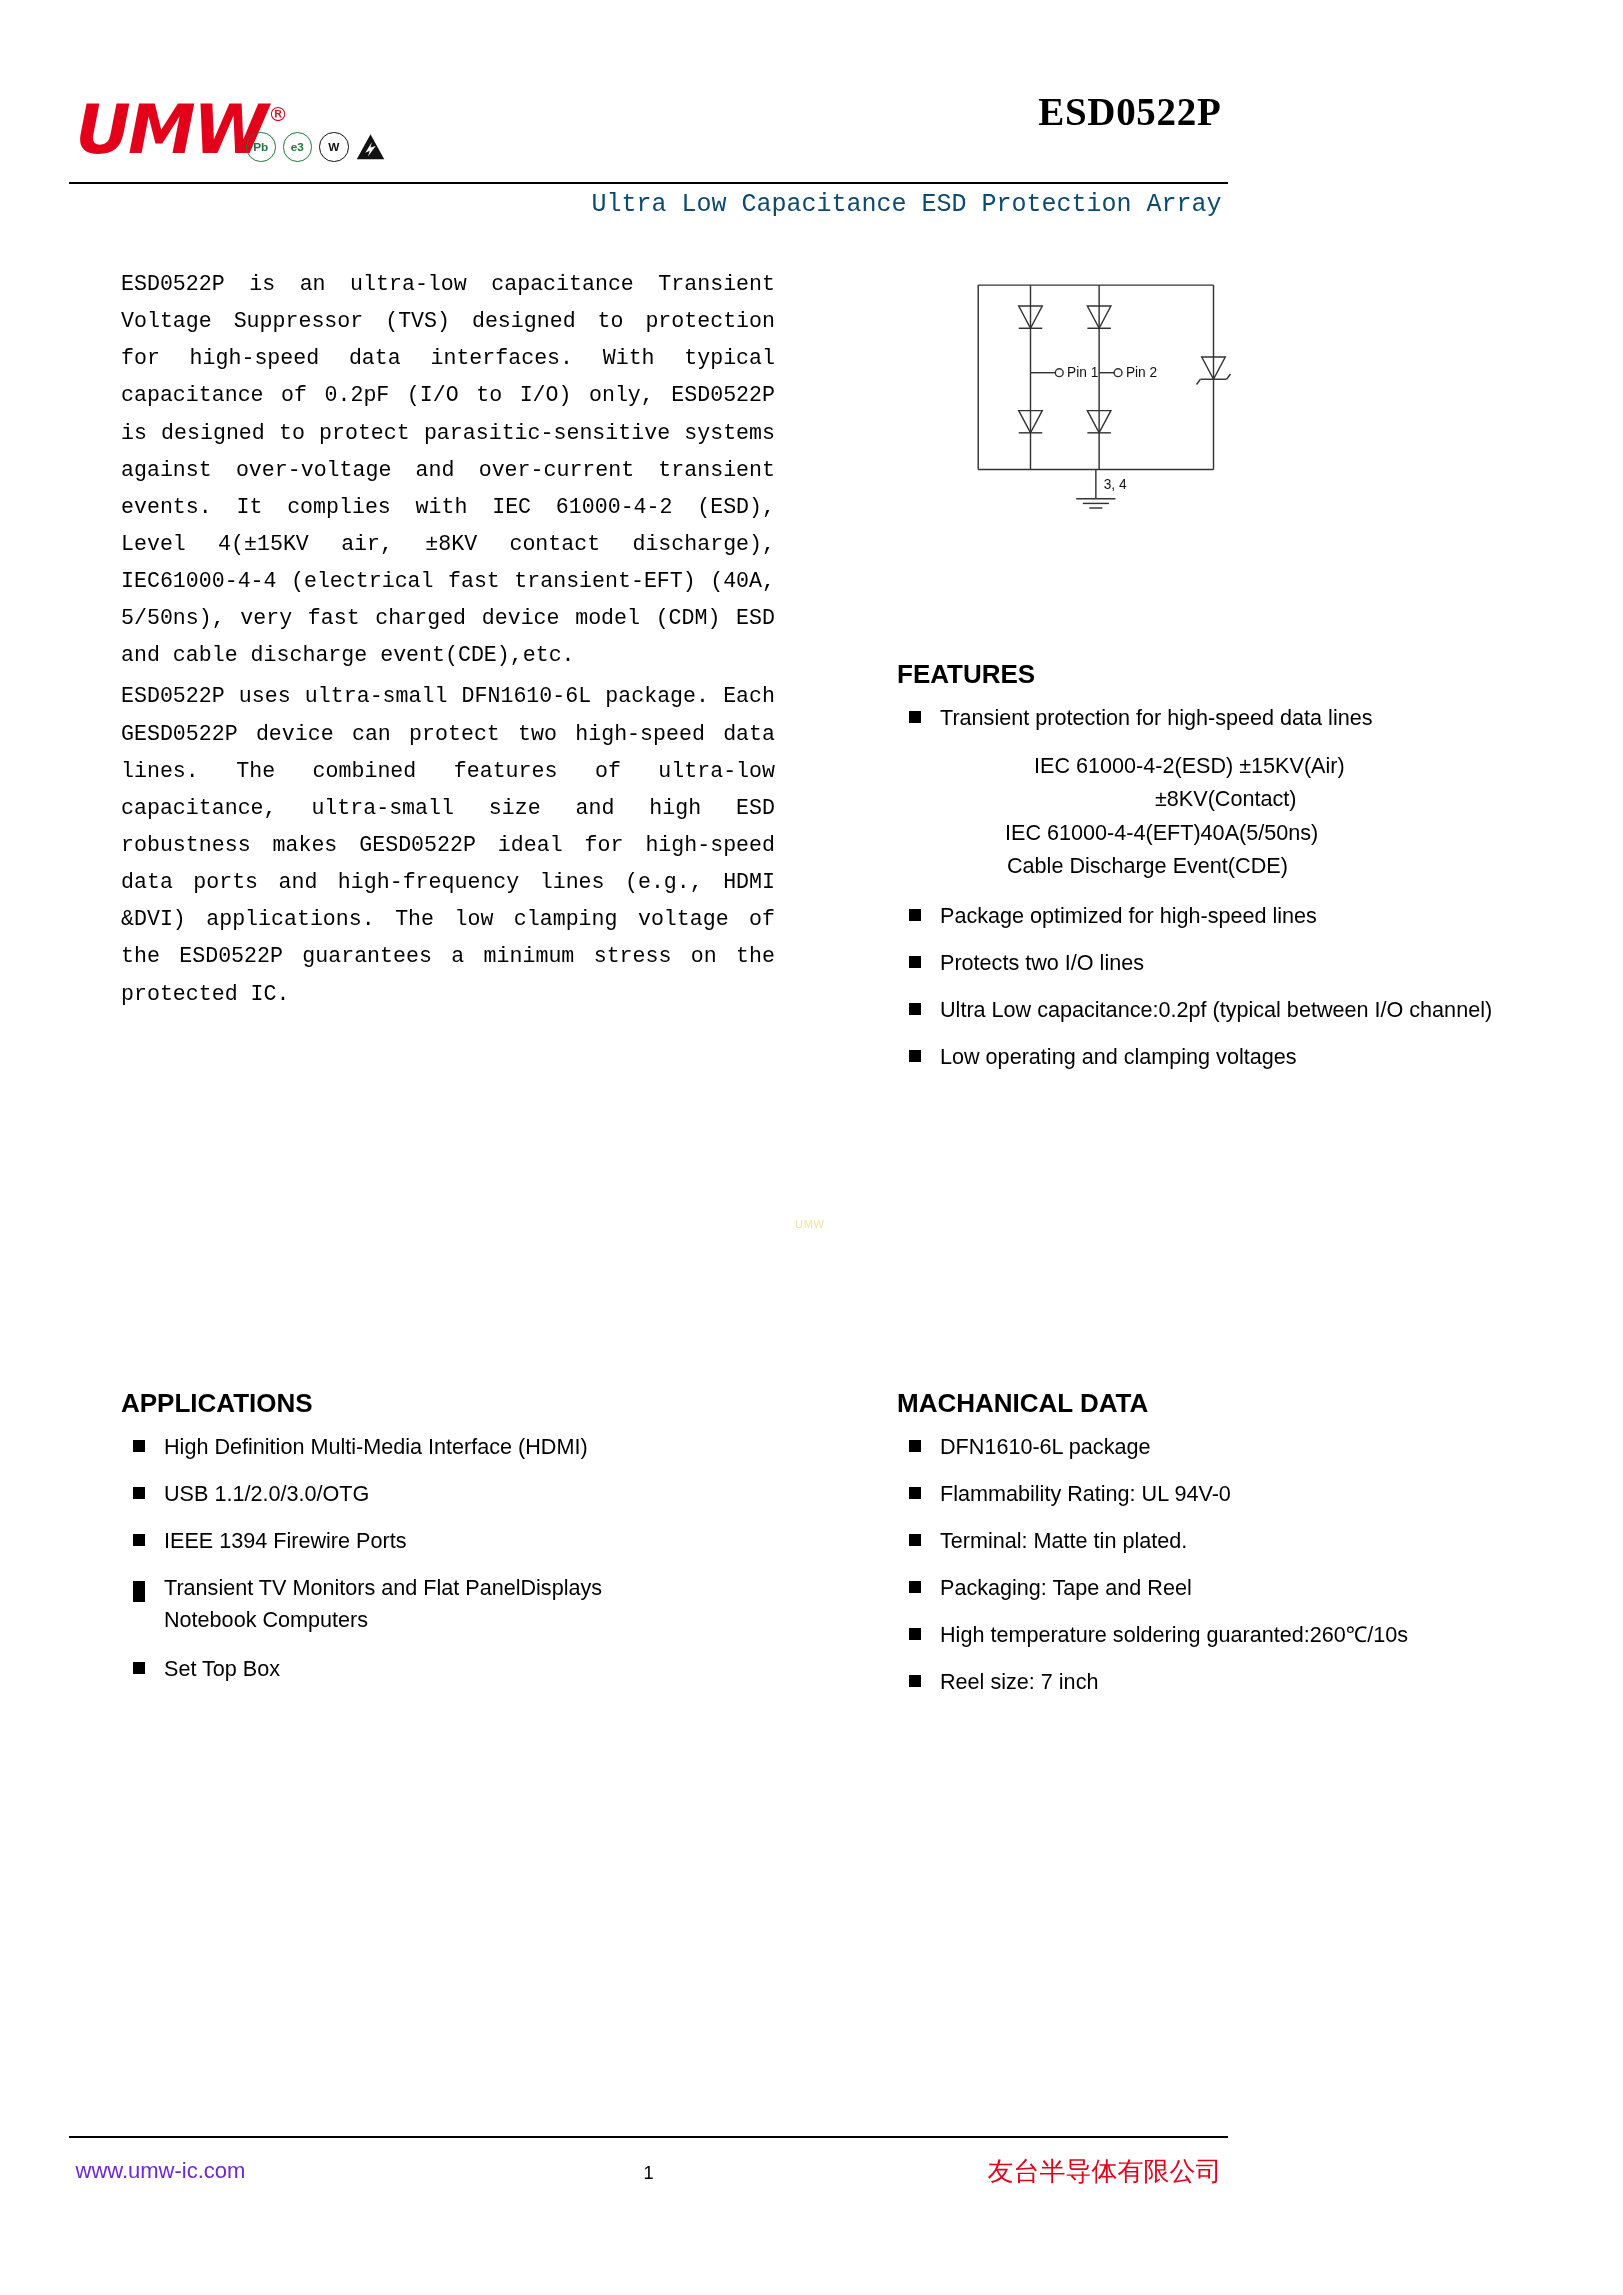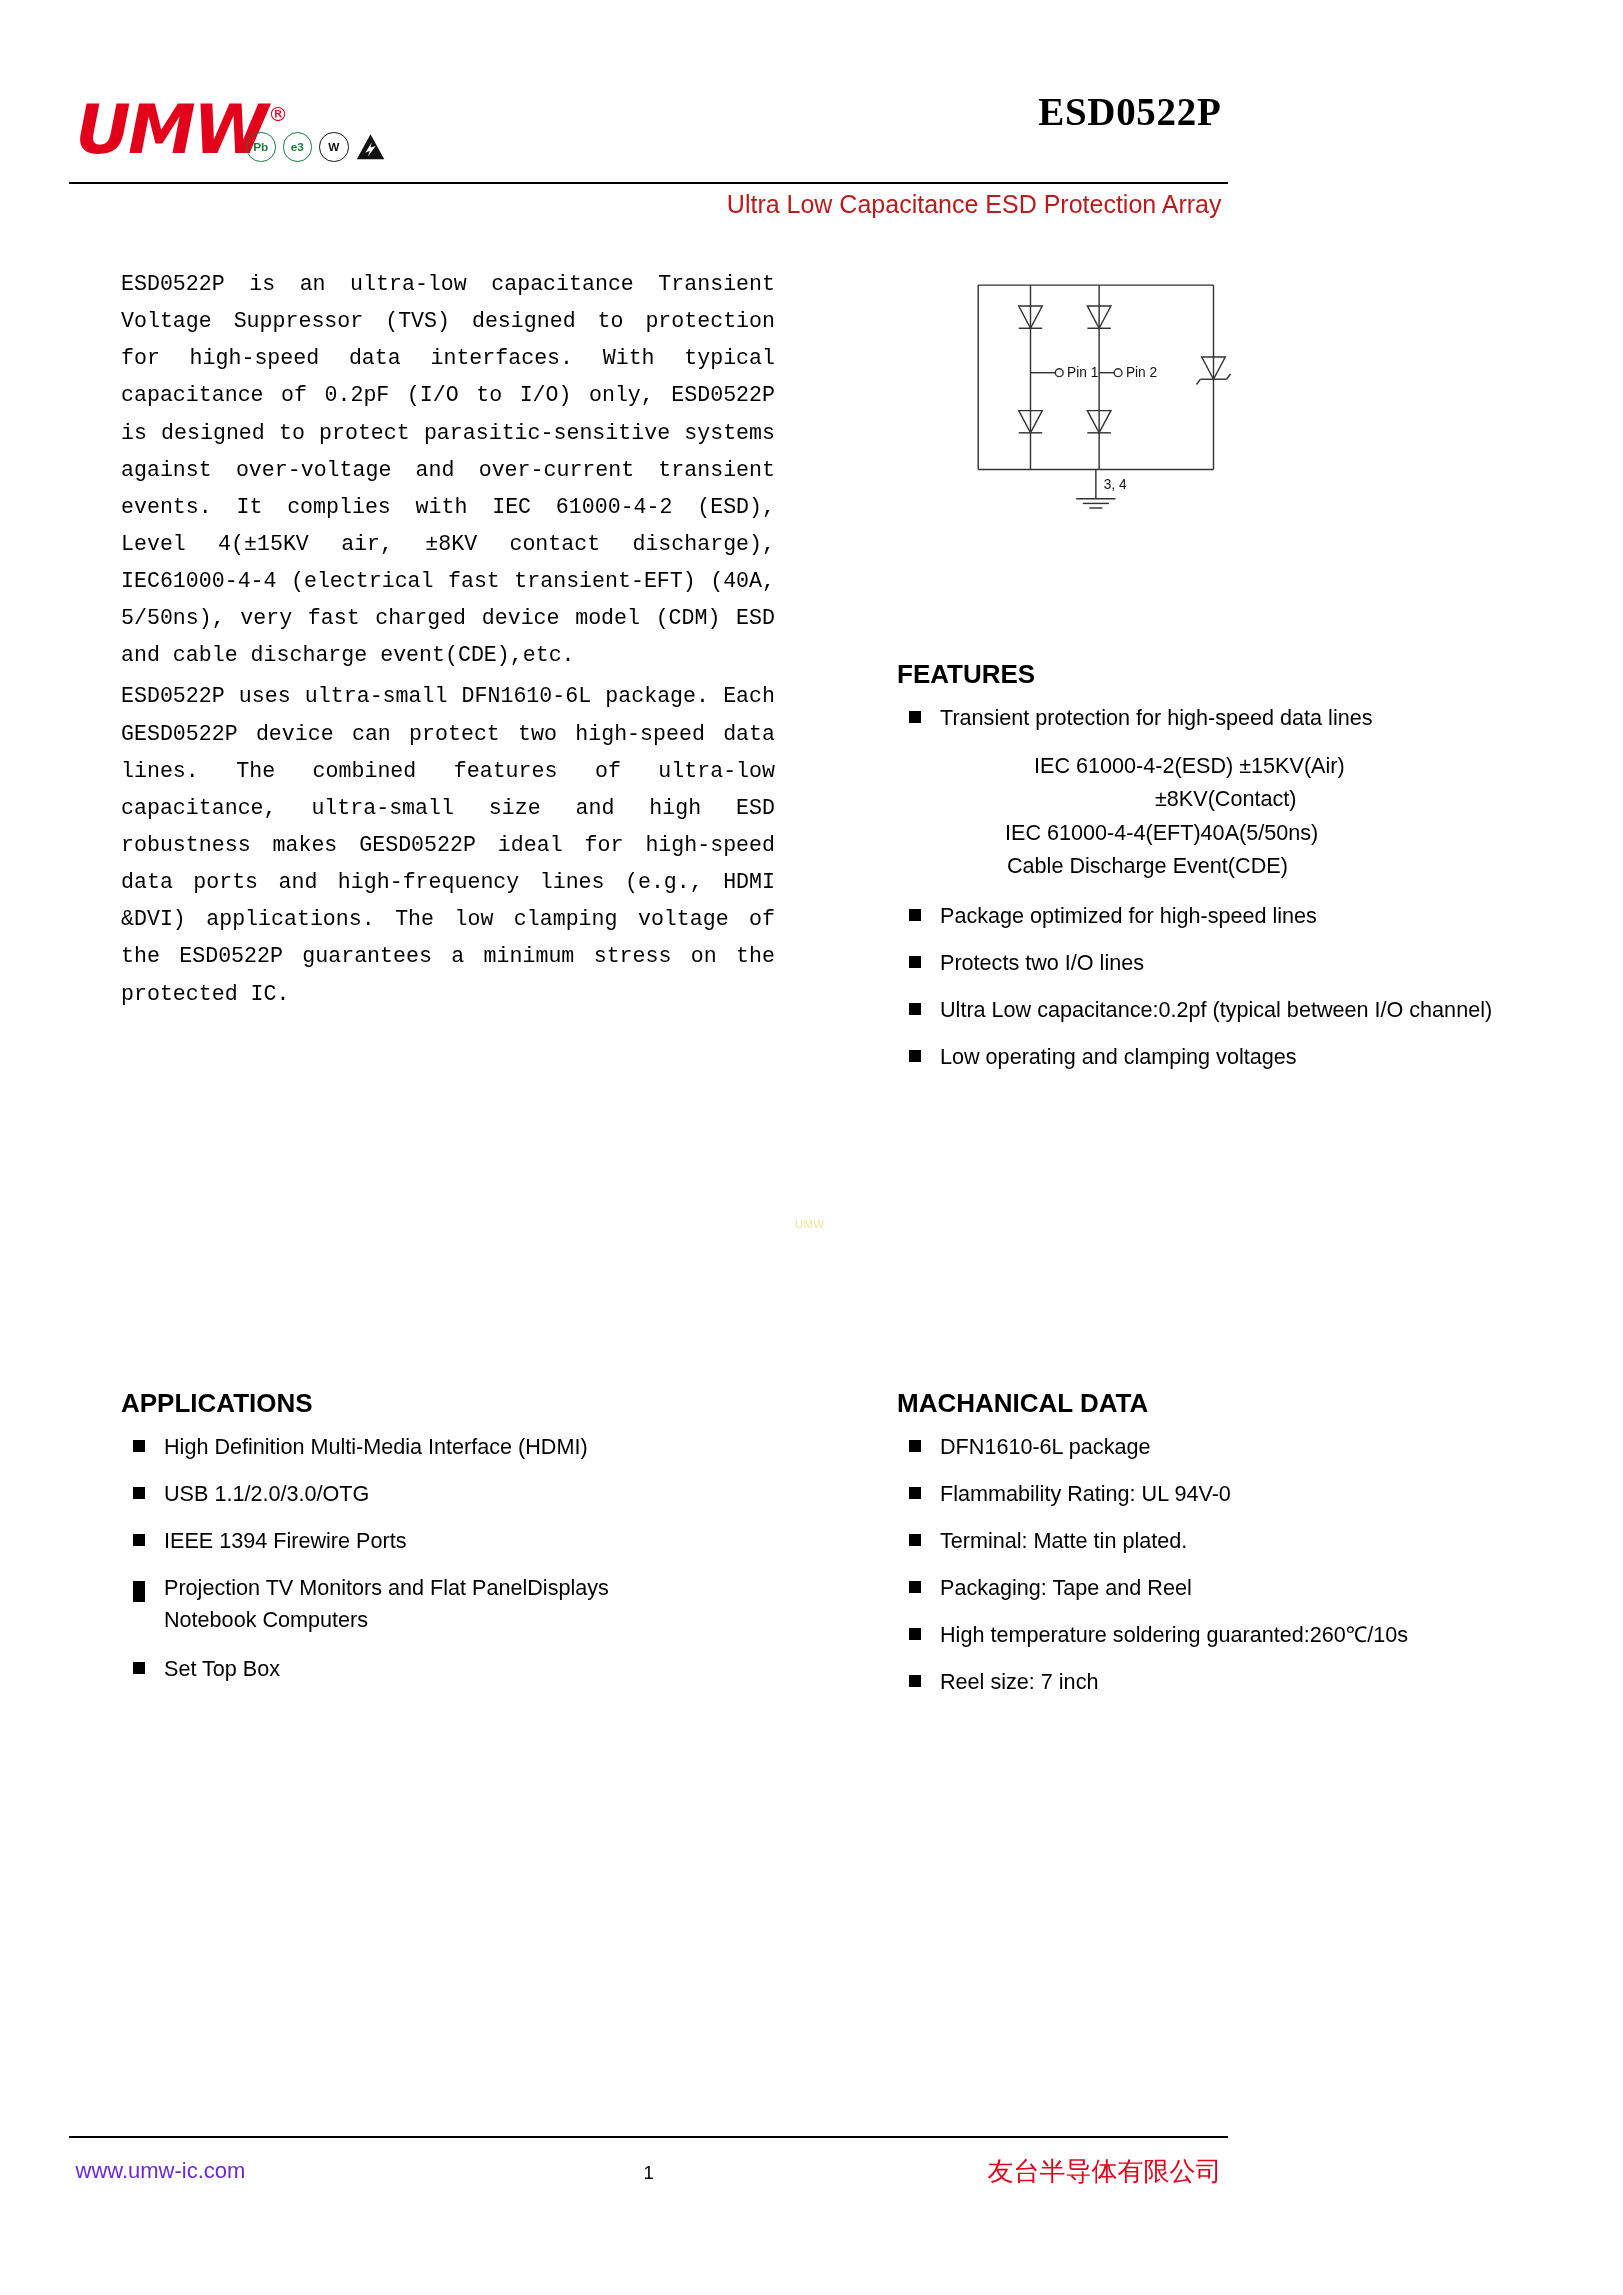--- a/index.html
+++ b/index.html
@@ -102,22 +102,22 @@
     position: absolute;
     left: 0; right: 0;
     top: 97px;
     border-top: 2.6px solid #000;
   }
   .doc-subtitle {
     position: absolute;
     right: 6.5px;
     top: 105px;
     font-size: 25px;
-    color: #b91c1c;
-    font-family: Liberation Sans, sans-serif;
+    color: #0c4a6e;
+    font-family: Liberation Mono, monospace;
   }
 
   
   .content {
     position: relative;
     margin-top: 17px;
   }
   .col-left {
     position: absolute;
     left: 52px;
@@ -392,21 +392,21 @@
         <li>
           <span class="sq"></span>
           <span>USB 1.1/2.0/3.0/OTG</span>
         </li>
         <li>
           <span class="sq"></span>
           <span>IEEE 1394 Firewire Ports</span>
         </li>
         <li style="margin-bottom:1.3px;">
           <span class="sq"></span>
-          <span>Projection TV Monitors and Flat PanelDisplays</span>
+          <span>Transient TV Monitors and Flat PanelDisplays</span>
         </li>
         <li style="margin-bottom:17px;">
           <span class="sq" style="top:-14.4px;"></span>
           <span>Notebook Computers</span>
         </li>
         <li>
           <span class="sq"></span>
           <span>Set Top Box</span>
         </li>
       </ul>

